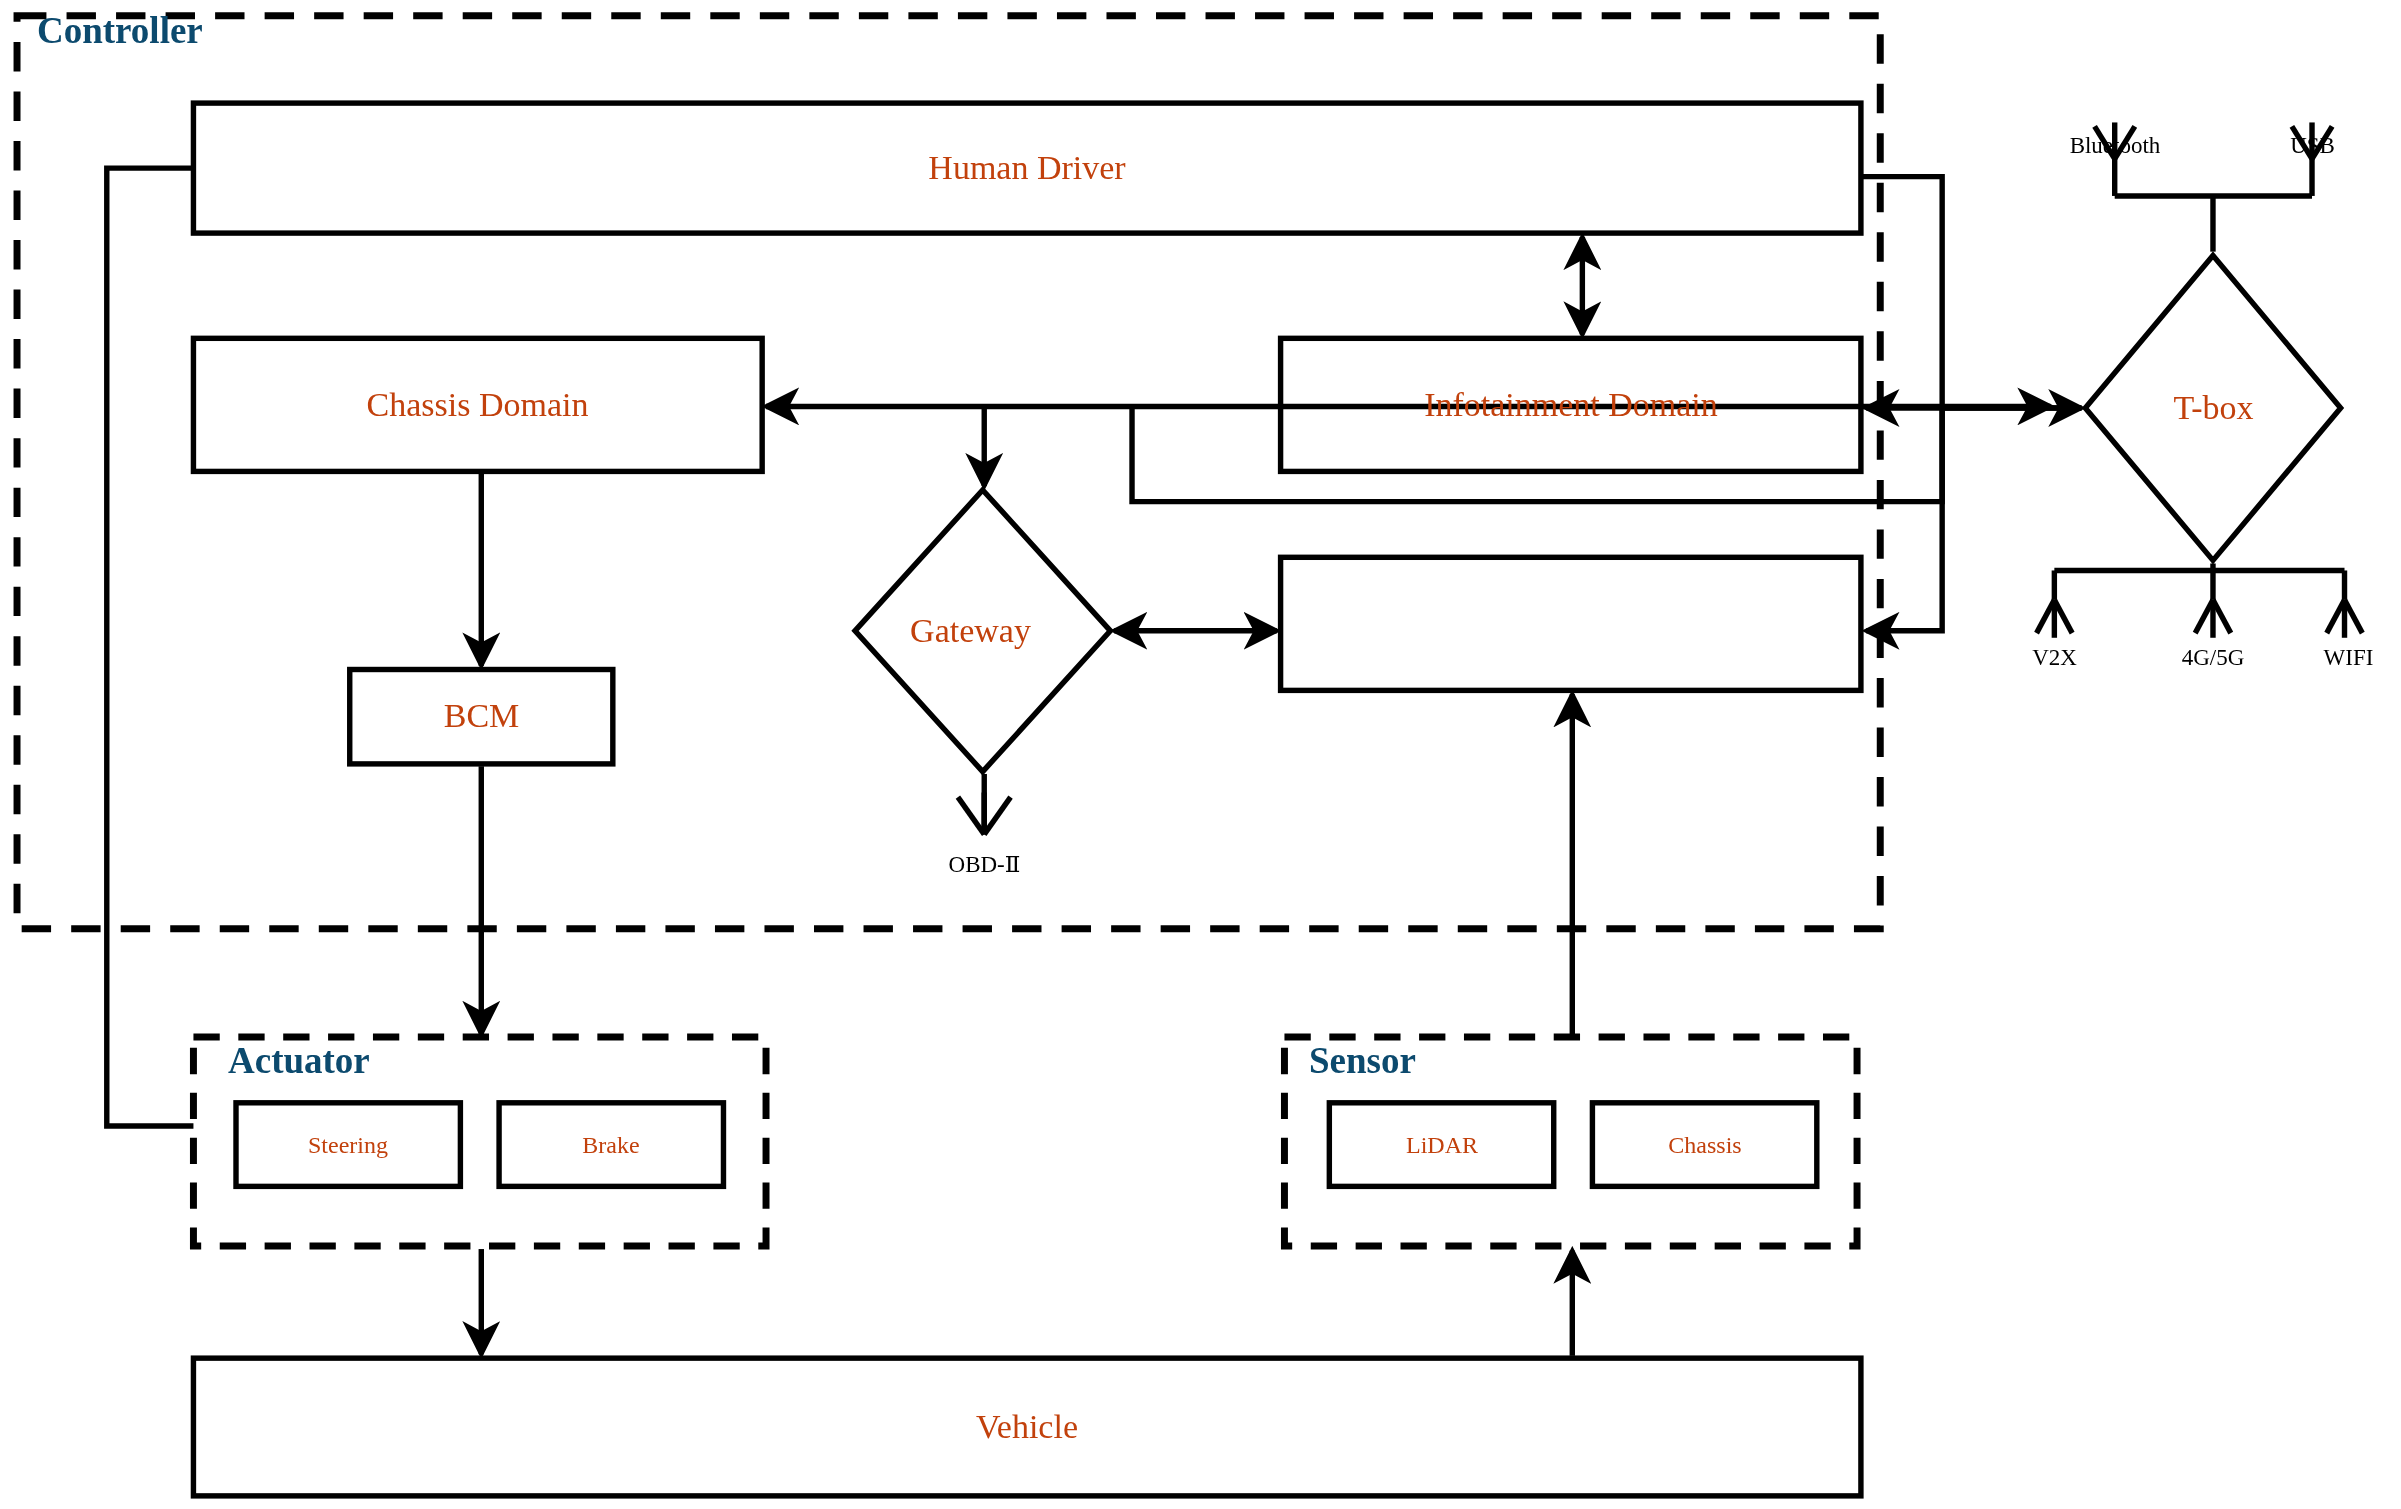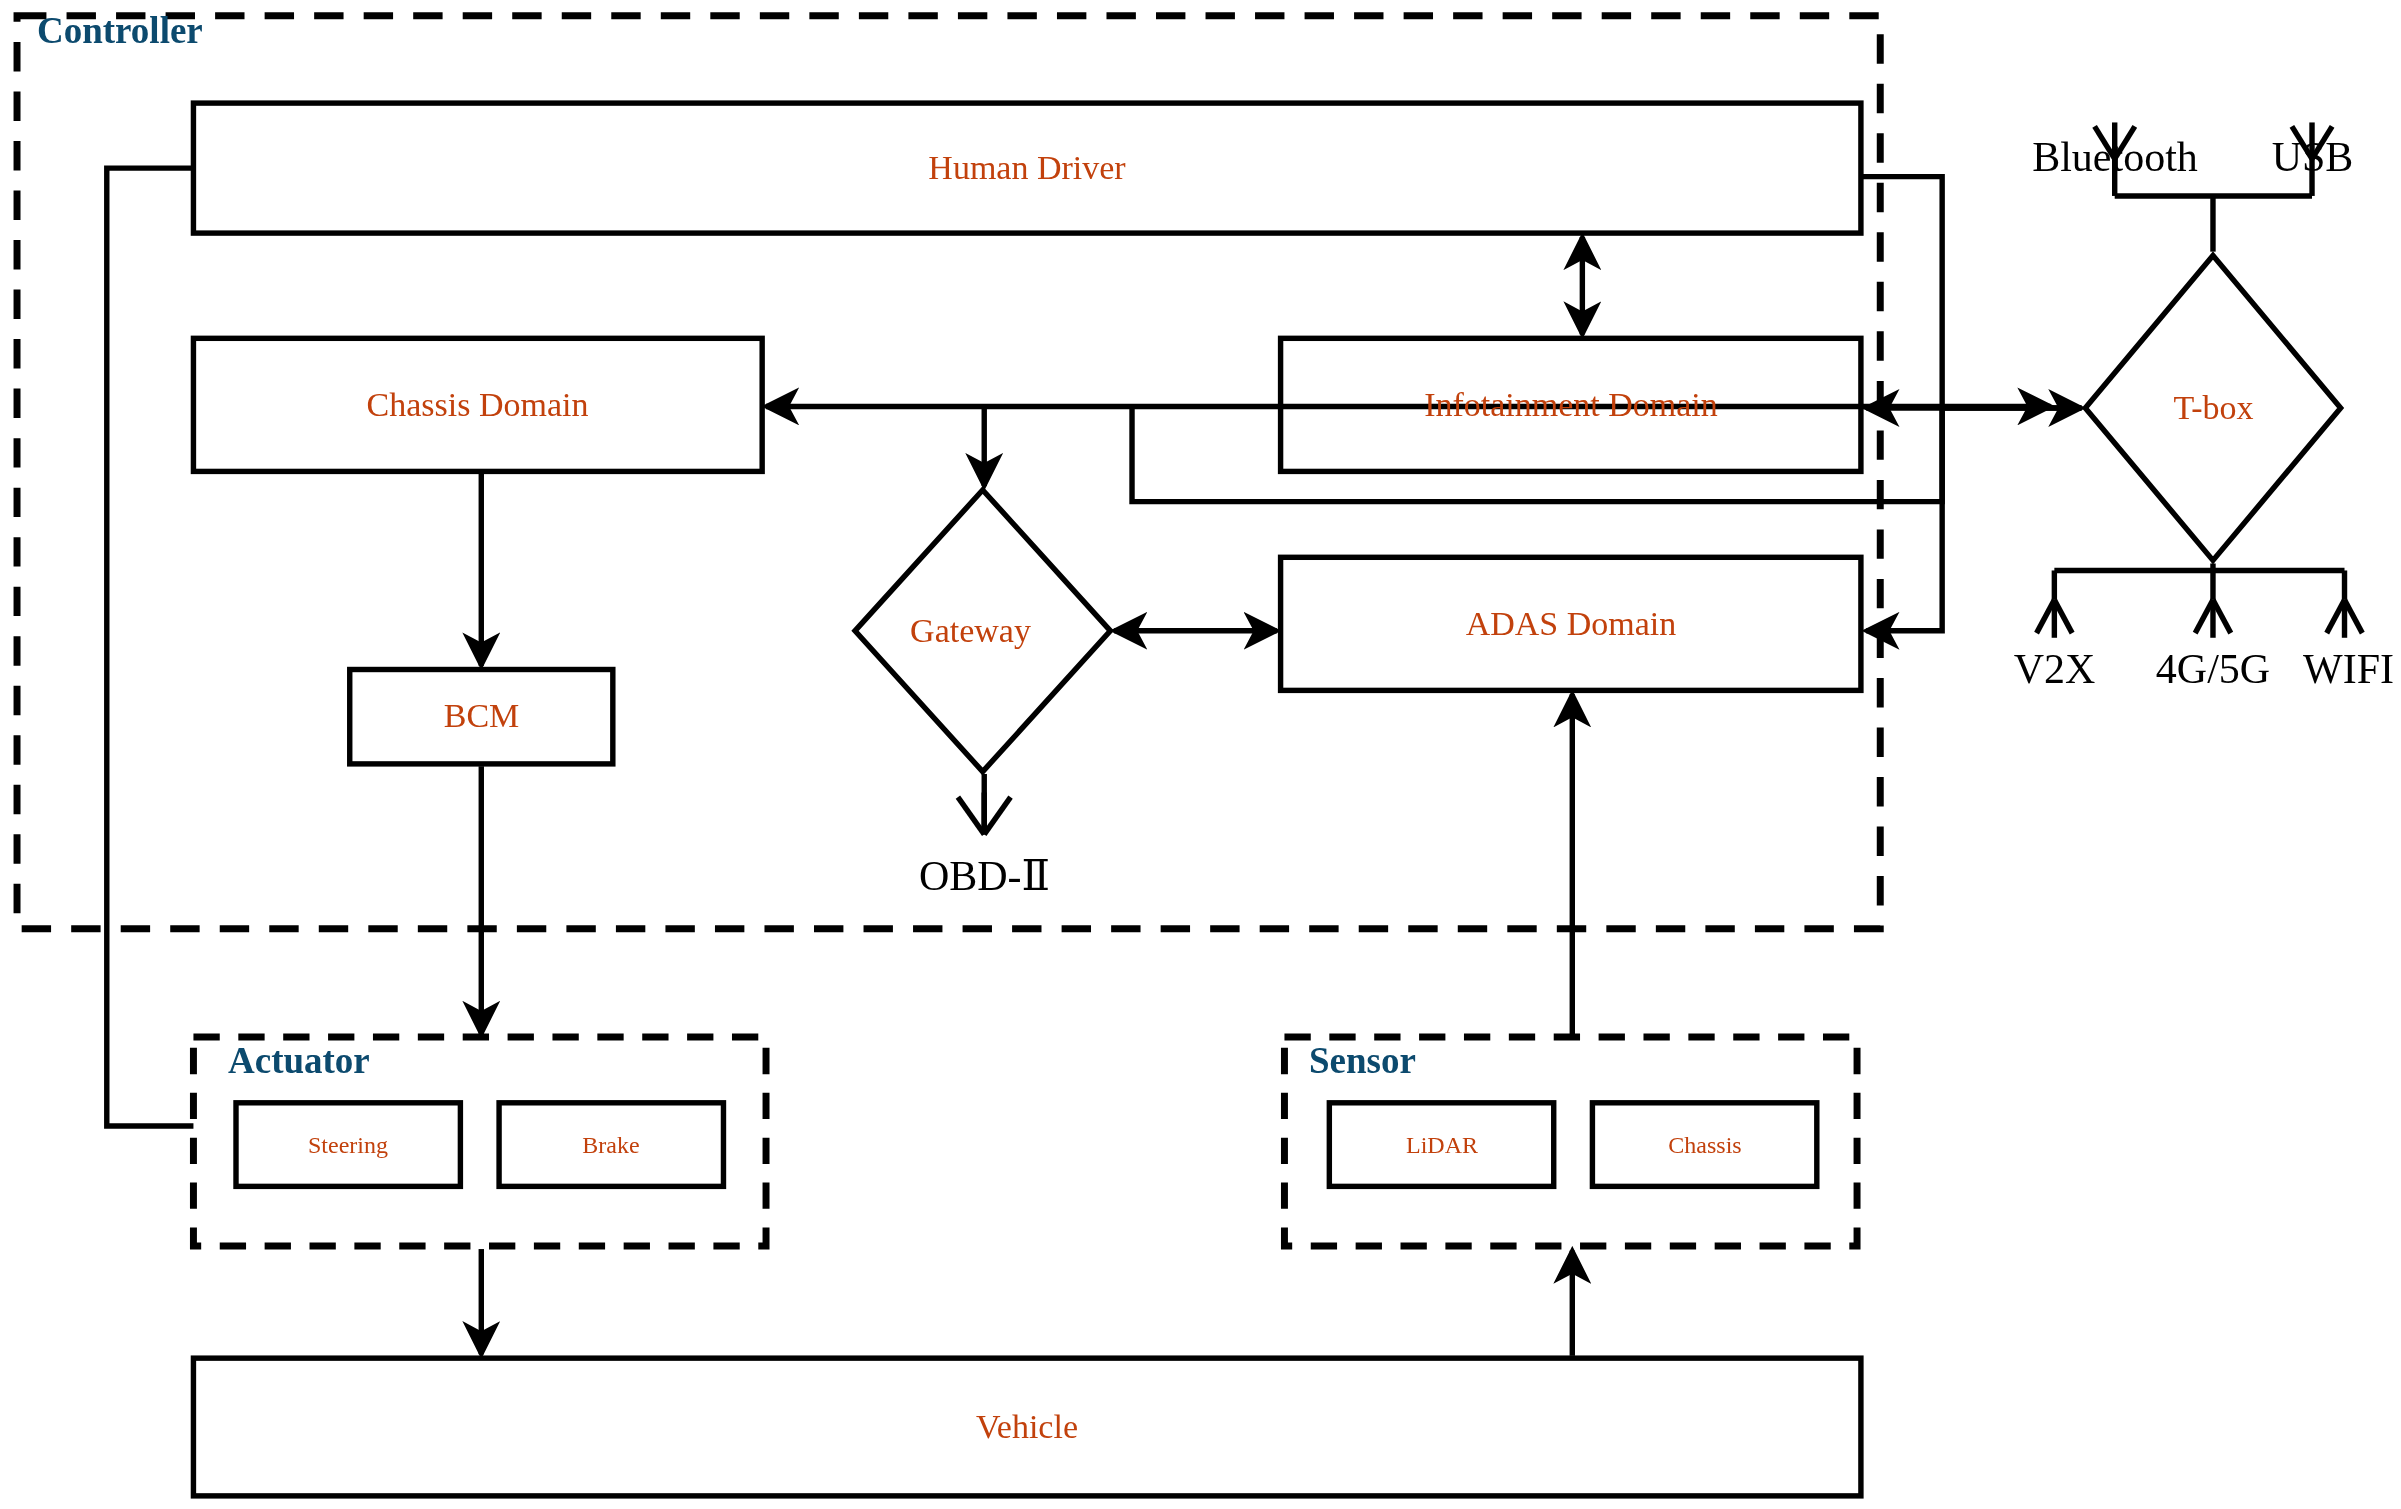--- a/index.html
+++ b/index.html
@@ -44,21 +44,21 @@
     color: #0c4a6e;
     font-family: "Liberation Serif", "DejaVu Serif", serif;
     font-weight: bold;
     font-size: 37px;
     white-space: nowrap;
   }
   .ext-label {
     position: absolute;
     color: #000000;
     font-family: "Liberation Serif", "DejaVu Serif", serif;
-    font-size: 42px;
+    font-size: 23px;
     white-space: nowrap;
     text-align: center;
   }
   .hit {
     position: absolute;
     cursor: default;
   }
 </style>
 </head>
 <body>
@@ -170,21 +170,20 @@
   <div class="group-title" style="left:37px; top:9.3px;">Controller</div>
   <div class="group-title" style="left:228px; top:1039px;">Actuator</div>
   <div class="group-title" style="left:1309px; top:1039px;">Sensor</div>
 
   <div class="node-label lbl-lg" style="left:193px; top:103px; width:1668px; height:130px;">Human Driver</div>
 
   <div class="node-label lbl-lg" style="left:193px; top:338px; width:569px; height:133px;">Chassis Domain</div>
 
   <div class="node-label lbl-lg" style="left:1281px; top:338px; width:580px; height:133px;">Infotainment Domain</div>
 
-  <div class="node-label lbl-lg" style="left:1281px; top:557px; width:580px; height:133px;">ADAS Domain</div>
 
   <div class="node-label lbl-lg" style="left:350px; top:669px; width:263px; height:94px;">BCM</div>
 
   <div class="node-label lbl-lg" style="left:843px; top:596px; width:255px; height:70px;text-align:right;">Gateway</div>
 
   <div class="node-label lbl-lg" style="left:2086px; top:373px; width:255px; height:70px;">T-box</div>
 
   <div class="node-label lbl-sm" style="left:236px; top:1103px; width:224px; height:84px;">Steering</div>
 
   <div class="node-label lbl-sm" style="left:499px; top:1103px; width:224px; height:84px;">Brake</div>

